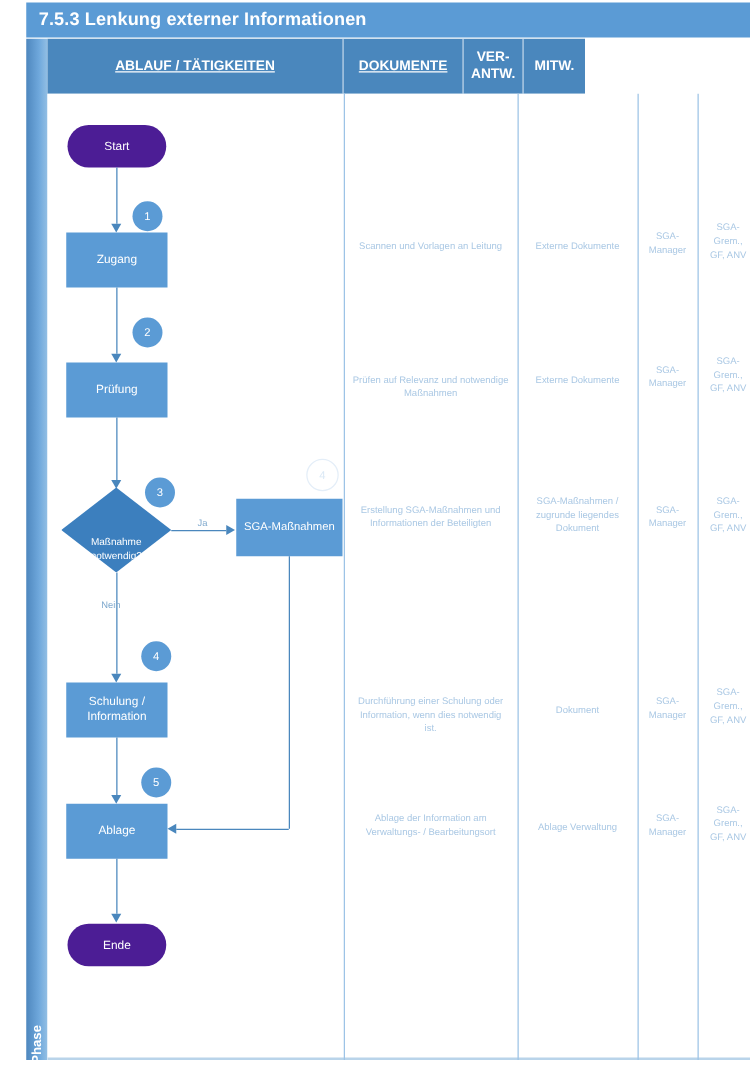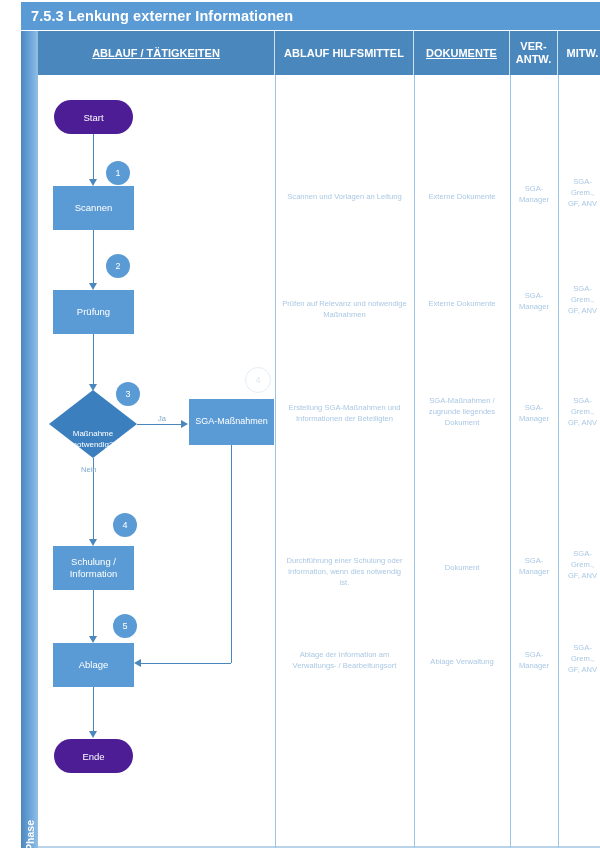--- a/index.html
+++ b/index.html
@@ -222,21 +222,20 @@
   <div class="title-bar">7.5.3 Lenkung externer Informationen</div>
 
   <div class="phase-band">
     <div class="phase-label">Phase</div>
   </div>
 
   <div class="grid">
 
     <div class="head-row">
       <div class="head-cell" style="width:237px;text-decoration:underline;">ABLAUF / TÄTIGKEITEN</div>
-      <div class="head-cell" style="width:139px;">ABLAUF HILFSMITTEL</div>
       <div class="head-cell" style="width:96px;text-decoration:underline;">DOKUMENTE</div>
       <div class="head-cell" style="width:48px; flex-direction:column;">
         <span>VER-</span>
         <span>ANTW.</span>
       </div>
       <div class="head-cell" style="width:49px;">MITW.</div>
     </div>
 
     <div class="body-area"></div>
 
@@ -323,21 +322,21 @@
     </div>
   </div>
 
   <div class="shape terminator" style="left:41px; top:100px; width:79px; height:34px;">Start</div>
 
   <div class="conn v" style="left:80px; top:134px; height:45px;"></div>
   <div class="arrow-down" style="left:76px; top:179px;"></div>
 
   <div class="badge" style="left:93px; top:161px;">1</div>
 
-  <div class="shape process" style="left:40px; top:186px; width:81px; height:44px;">Scannen</div>
+  <div class="shape process" style="left:40px; top:186px; width:81px; height:44px;">Zugang</div>
 
   <div class="conn v" style="left:80px; top:230px; height:53px;"></div>
   <div class="arrow-down" style="left:76px; top:283px;"></div>
 
   <div class="badge" style="left:93px; top:254px;">2</div>
 
   <div class="shape process" style="left:40px; top:290px; width:81px; height:44px;">Prüfung</div>
 
   <div class="conn v" style="left:80px; top:334px; height:50px;"></div>
   <div class="arrow-down" style="left:76px; top:384px;"></div>
@@ -357,21 +356,21 @@
   <div class="conn h" style="left:124px; top:424px; width:44px;"></div>
   <div class="arrow-right" style="left:168px; top:420px;"></div>
   <div class="edge-label" style="left:145px; top:414px;">Ja</div>
 
   <div class="badge ghost" style="left:232px; top:367px;">4</div>
 
   <div class="shape process" style="left:176px; top:399px; width:85px; height:46px; font-size:9px;">SGA-Maßnahmen</div>
 
   <div class="conn v" style="left:80px; top:458px; height:81px;"></div>
   <div class="arrow-down" style="left:76px; top:539px;"></div>
-  <div class="edge-label" style="left:68px; top:465px;">Nein</div>
+  <div class="edge-label" style="left:68px; top:479px;">Nein</div>
 
   <div class="badge" style="left:100px; top:513px;">4</div>
 
   <div class="shape process" style="left:40px; top:546px; width:81px; height:44px;">
     <div>
       <div>Schulung /</div>
       <div>Information</div>
     </div>
   </div>
 

